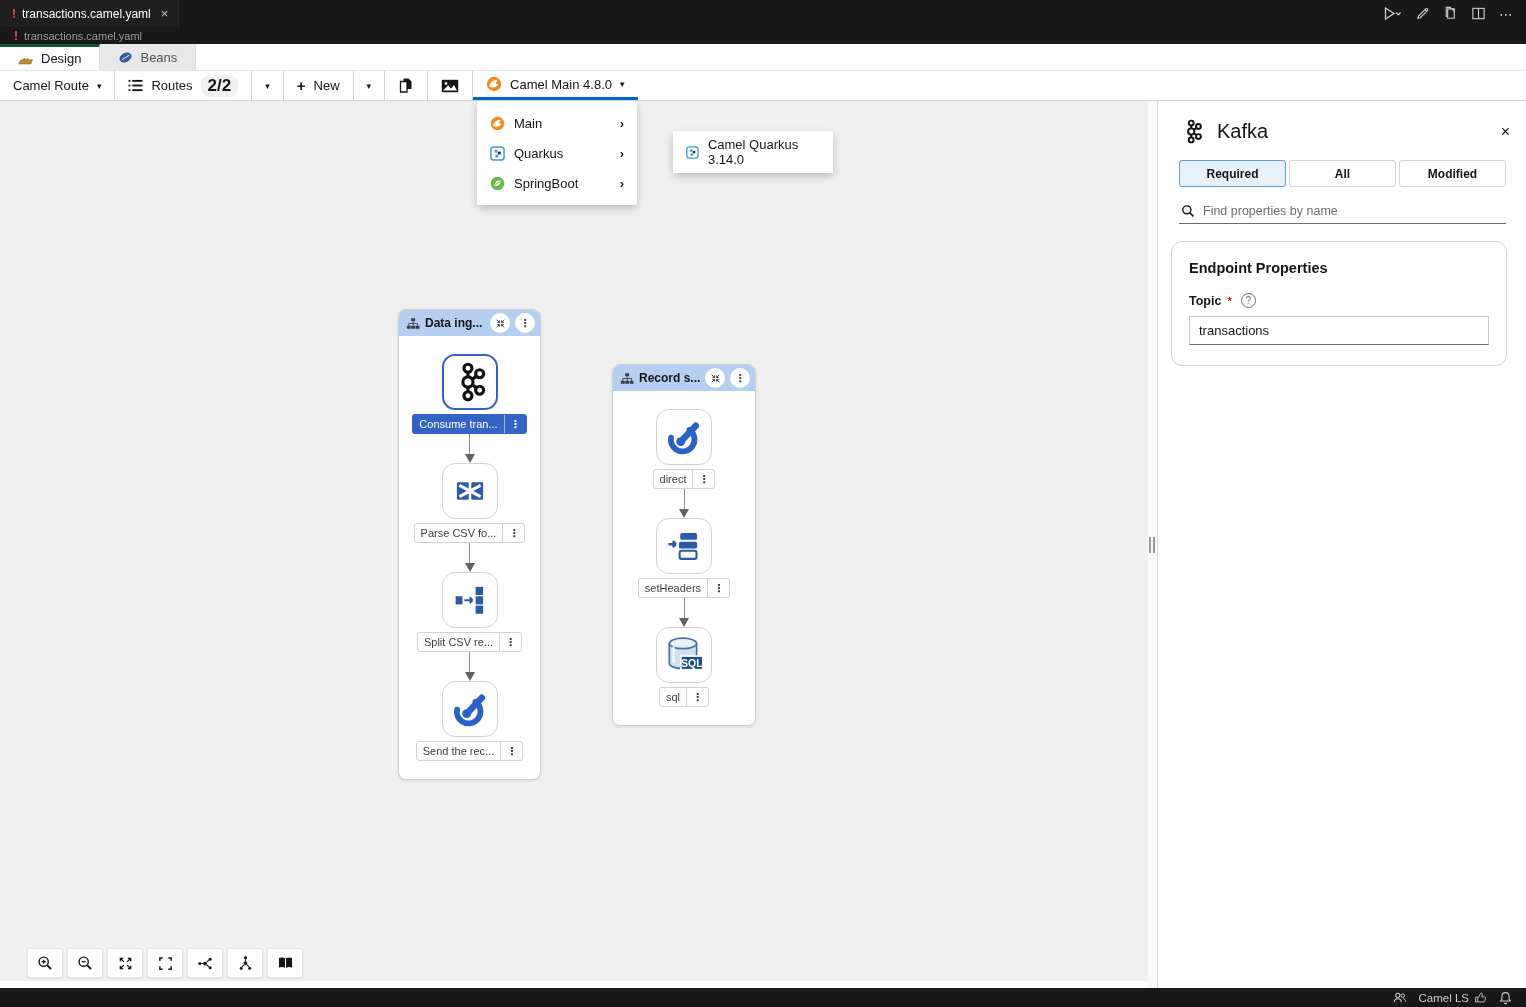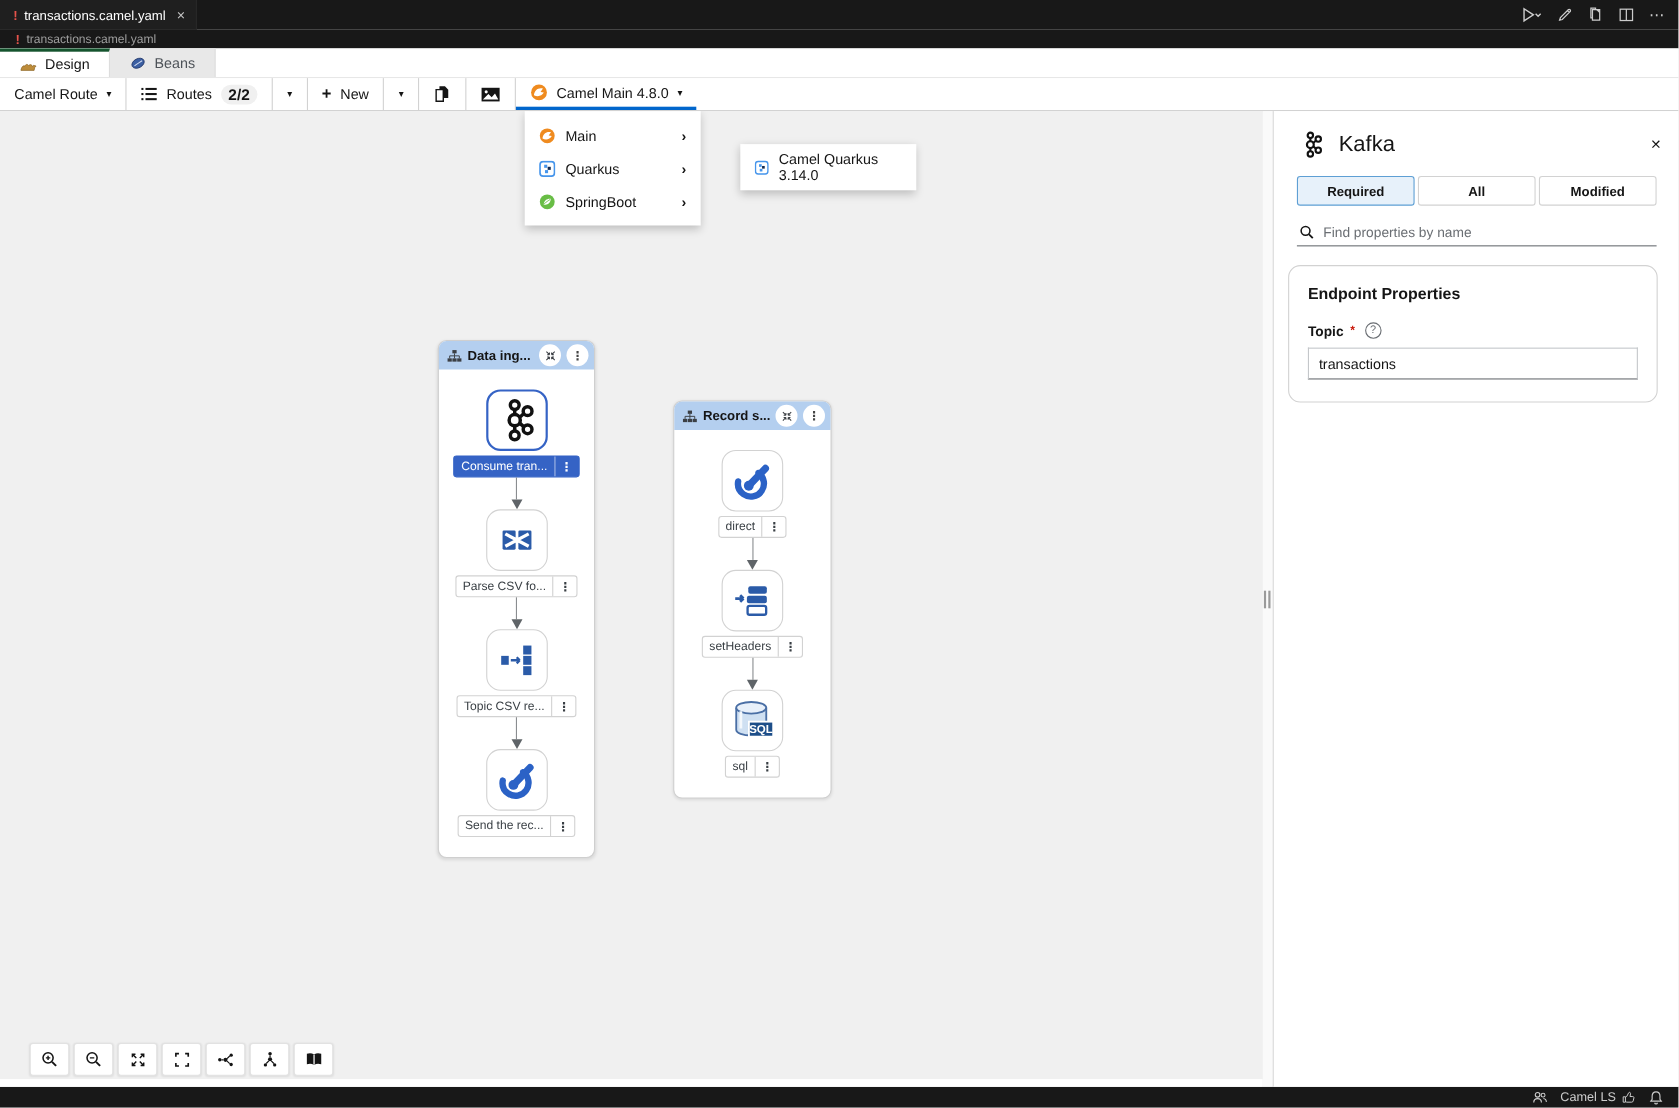--- a/index.html
+++ b/index.html
@@ -20,21 +20,21 @@
   .view-tabs { height:27px; background:#ffffff; display:flex; align-items:stretch; border-bottom:1px solid #e7e7e7; }
   .view-tab { display:flex; align-items:center; gap:7px; padding:0 18px; font-size:13px; color:#4d5258; background:#e8e8e8; border-right:1px solid #ddd; }
   .view-tab.active { background:#fff; color:#151515; border-top:3px solid #14532d; padding-top:0; }
   .view-tab svg { display:block; }
 
   
   .kaoto-toolbar { height:30px; background:#fff; border-bottom:1px solid #d2d2d2; display:flex; align-items:stretch; }
   .tb-btn { display:flex; align-items:center; gap:8px; padding:0 13px; font-size:13px; color:#151515; cursor:pointer; }
   .tb-sep { width:1px; background:#d2d2d2; }
   .caret { font-size:9px; color:#151515; }
-  .routes-badge { background:#f0f0f0; border-radius:9px; padding:1px 7px; font-size:14px; font-weight:700; color:#151515; }
+  .routes-badge { background:#f0f0f0; border-radius:9px; padding:1px 7px; font-size:17px; font-weight:700; color:#151515; }
   .plus-glyph { font-size:15px; font-weight:700; }
   .runtime-btn { border-bottom:3px solid #0066cc; }
 
   
   .main { display:flex; height:887px; }
   .canvas { flex:1; position:relative; background:#f0f0f0; overflow:hidden; }
   .canvas-bottom-strip { position:absolute; left:0; right:0; bottom:0; height:7px; background:#fff; }
   .splitter { width:9px; background:#fafafa; position:relative; }
   .split-handle { position:absolute; top:436px; left:1px; display:flex; gap:2px; }
   .split-handle i { width:2px; height:16px; background:#9a9a9a; display:block; }
@@ -316,21 +316,21 @@
         <div class="node">
           <svg width="40" height="40" viewBox="0 0 32 32">
             <rect x="4.5" y="13" width="5.5" height="6.5" fill="#2b5ba8"></rect>
             <path d="M11.5 16.2 H18 M18 16.2 l-2.2 -2.2 M18 16.2 l-2.2 2.2" stroke="#2b5ba8" stroke-width="1.7" fill="none"></path>
             <rect x="20.5" y="5.5" width="6" height="6.5" fill="#2b5ba8"></rect>
               <rect x="20.5" y="13" width="6" height="6.5" fill="#2b5ba8"></rect>
               <rect x="20.5" y="20.5" width="6" height="6.5" fill="#2b5ba8"></rect>
           </svg>
         </div>
         <div class="pill">
-          <span class="pill-text">Topic CSV re...</span>
+          <span class="pill-text">Split CSV re...</span>
           <span class="pill-kebab">⋮</span>
         </div>
         <div class="conn">
             <i></i>
             <b></b>
           </div>
 
         <div class="node">
           <svg width="42" height="42" viewBox="0 0 32 32">
             <circle cx="15" cy="18" r="9" fill="none" stroke="#2b62c6" stroke-width="4.4" pathLength="100" stroke-dasharray="68 32" stroke-linecap="round" transform="rotate(-55 15 18)"></circle>

